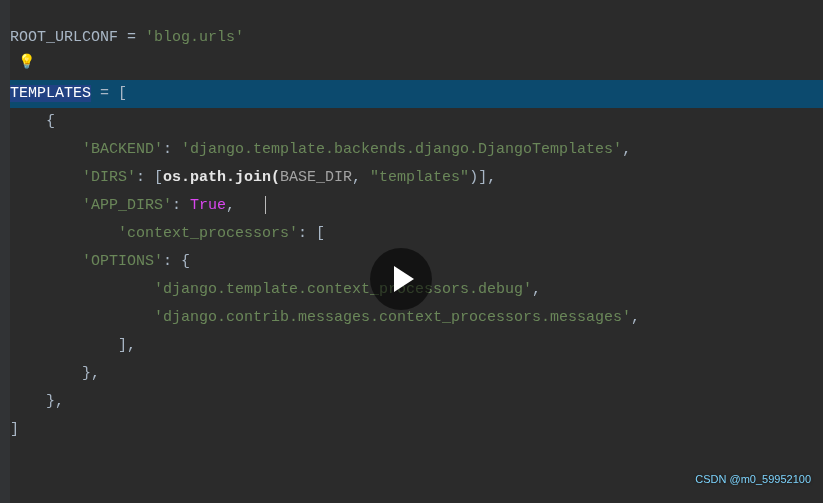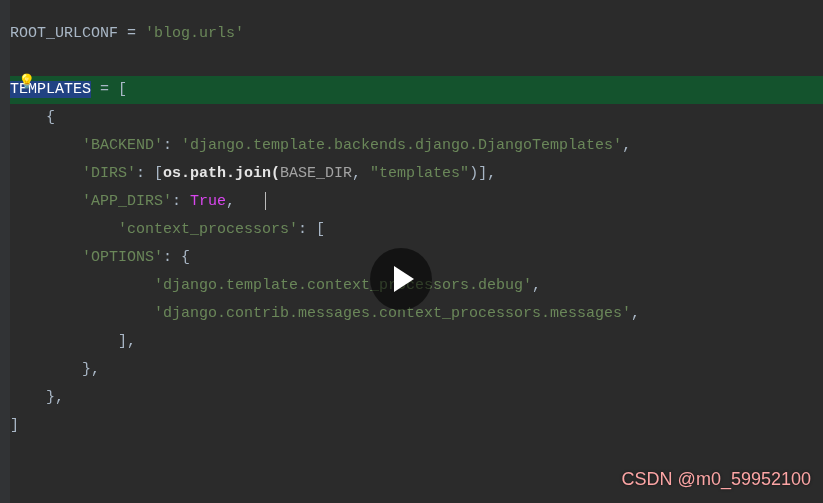--- a/index.html
+++ b/index.html
@@ -16,30 +16,29 @@
   }
   .gutter {
     position: absolute;
     left: 0;
     top: 0;
     width: 10px;
     height: 100%;
     background: #313335;
   }
   .code-area {
-    padding: 0 0 0 10px;
+    padding: 24px 0 0 10px;
     position: relative;
-    margin-top: 20px;
   }
   .line {
     white-space: pre;
     height: 28px;
   }
   .line.highlighted {
-    background: #14532d;
+    background: #0c4a6e;
   }
   .var-name { color: #a9b7c6; }
   .operator { color: #a9b7c6; }
   .string { color: #6a8759; }
   .keyword-true { color: #d946ef; }
   .bracket { color: #a9b7c6; }
   .func-call { color: #e5e5e5; font-weight: bold; }
   .param { color: #a3a3a3; }
   .selected {
     background: #214283;
@@ -68,23 +67,23 @@
     height: 0;
     border-left: 20px solid #fff;
     border-top: 13px solid transparent;
     border-bottom: 13px solid transparent;
     margin-left: 5px;
   }
   .watermark {
     position: absolute;
     right: 12px;
     bottom: 10px;
-    color: #fca5a5;
+    color: #7dd3fc;
     font-family: Arial, sans-serif;
-    font-size: 18px;
+    font-size: 11px;
     text-shadow: 0 0 3px rgba(0,0,0,0.6);
   }
   .text-cursor {
     display: inline-block;
     width: 1px;
     height: 18px;
     background: #bbb;
     vertical-align: middle;
     margin-left: 30px;
   }

